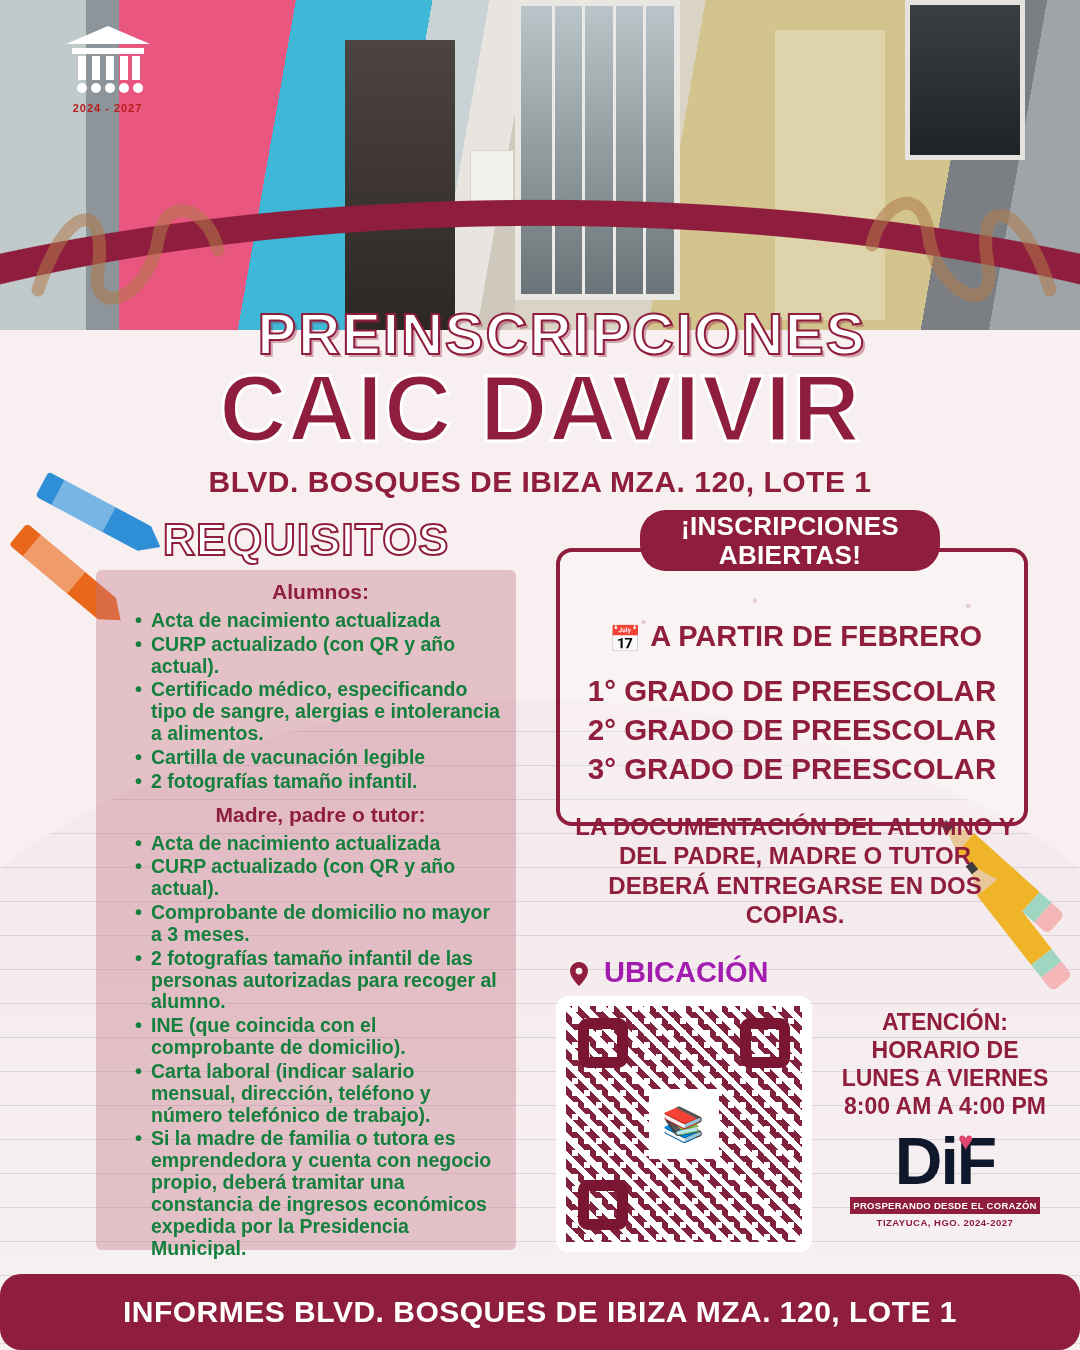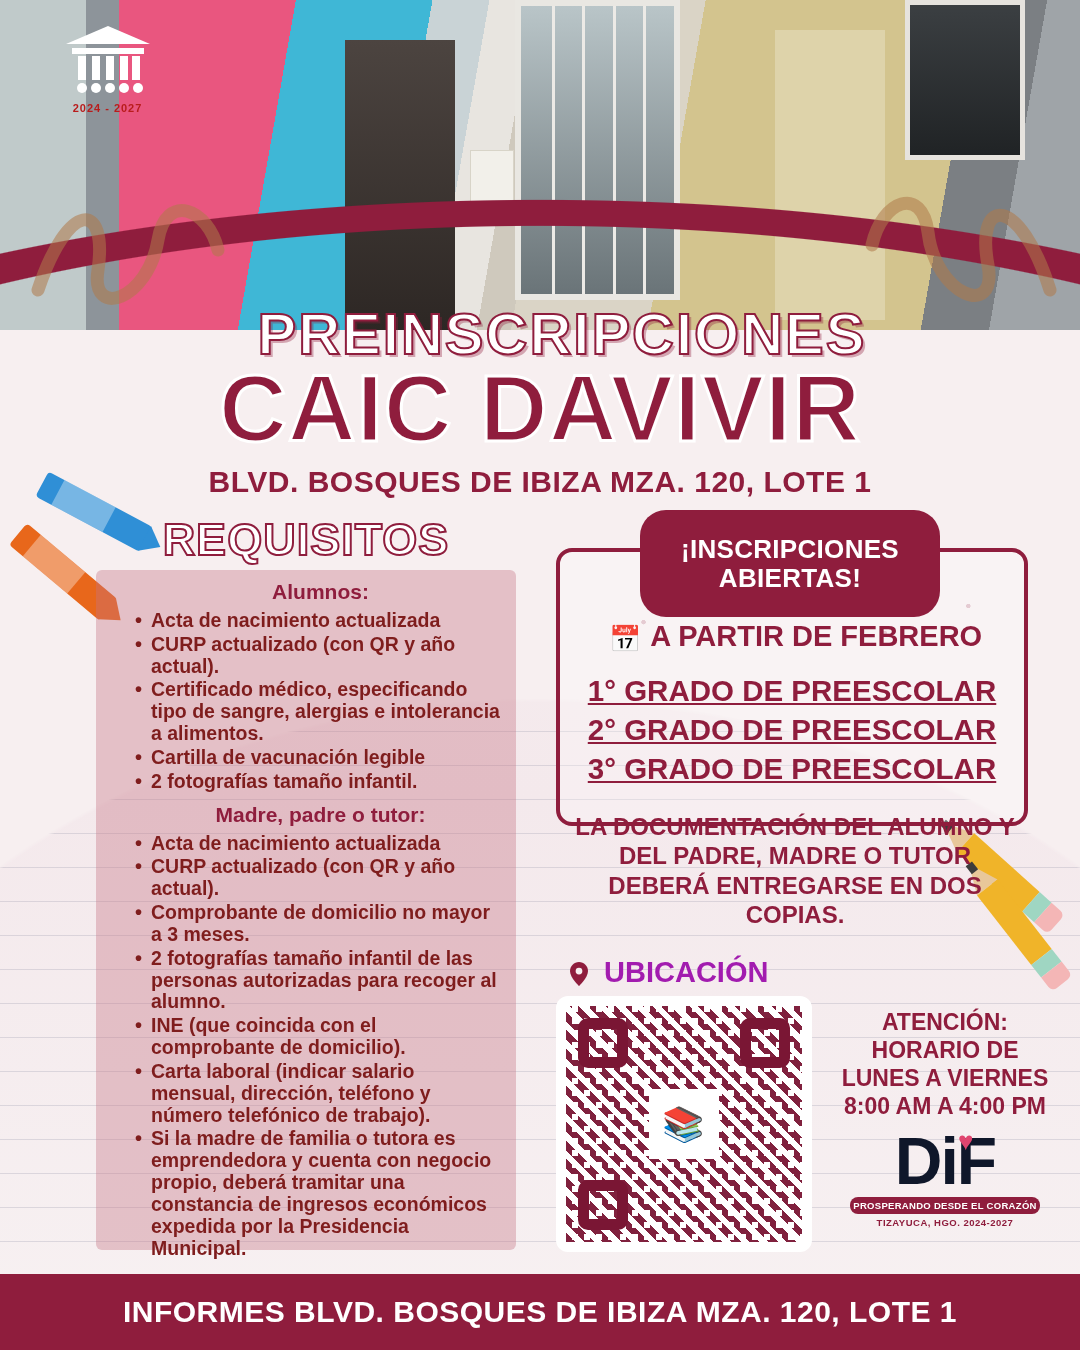--- a/index.html
+++ b/index.html
@@ -115,30 +115,30 @@
   .req-title{
     position:absolute; left:96px; top:514px; width:420px; text-align:center;
     font-size:45px; font-weight:800; color:#ffffff; -webkit-text-stroke:2px #8f1d3d;
     letter-spacing:1px;
   }
   .req-head{
     text-align:center; font-size:21px; font-weight:800; color:#8f1d3d; margin:10px 0 6px;
   }
   .req-list{ list-style:none; padding:0 12px 0 26px; }
   .req-list li{
-    position:relative; font-size:19.5px; line-height:1.12; font-weight:800; color:#7f1d1d;
+    position:relative; font-size:19.5px; line-height:1.12; font-weight:800; color:#15803d;
     margin-bottom:2px;
   }
   .req-list li::before{
     content:"•"; position:absolute; left:-16px; top:-1px; font-size:20px;
   }
   .req-inner{ position:absolute; left:96px; top:570px; width:420px;padding-left:29px; }
   
   .insc-badge{
-    position:absolute; left:640px; top:510px; width:300px; padding:25px 8px;
+    position:absolute; left:640px; top:510px; width:300px; padding:2px 8px;
     background:#8f1d3d; color:#fff; border-radius:26px; text-align:center;
     font-size:26px; font-weight:800; line-height:1.1; letter-spacing:.3px;
   }
   .insc-card{
     position:absolute; left:556px; top:548px; width:472px; height:278px;
     border:4px solid #8f1d3d; border-radius:16px;
     background:rgba(255,255,255,.25);
   }
   .card-swirl{
     position:absolute; inset:0; border-radius:12px; overflow:hidden; opacity:.18;
@@ -148,21 +148,21 @@
       radial-gradient(circle at 70% 30%, #8f1d3d 0 2px, transparent 2.5px),
       radial-gradient(circle at 88% 20%, #8f1d3d 0 2px, transparent 2.5px);
   }
   .mes-row{
     position:absolute; left:576px; top:620px; width:440px; text-align:center;
     font-size:29px; font-weight:800; color:#8f1d3d;
   }
   .cal-ico{ display:inline-block; margin-right:8px; font-size:26px; vertical-align:-2px; }
   .grados{ position:absolute; left:556px; top:672px; width:472px; text-align:center; }
   .grados div{
-    font-size:29.5px; font-weight:800; color:#8f1d3d; line-height:1.32;text-decoration:underline;
+    font-size:29.5px; font-weight:800; color:#8f1d3d; line-height:1.32;
   }
   .doc-note{
     position:absolute; left:570px; top:812px; width:450px; text-align:center;
     font-size:24px; font-weight:800; color:#8f1d3d; line-height:1.22;
   }
   .ubic{
     position:absolute; left:570px; top:956px; width:270px;
     font-size:29px; font-weight:800; color:#a21caf;
   }
   .pin{ display:inline-block; width:18px; height:24px; margin-right:8px; vertical-align:-4px;}
@@ -189,28 +189,28 @@
   }
   .horario{
     position:absolute; left:840px; top:1008px; width:210px; text-align:center;
     font-size:23px; font-weight:800; color:#8f1d3d; line-height:1.22;
   }
   .dif{
     position:absolute; left:850px; top:1130px; width:190px; text-align:center;
   }
   .dif .word{ font-size:66px; font-weight:800; color:#0f172a; letter-spacing:-2px; line-height:.95;}
   .dif .bar{ margin-top:4px; background:#8f1d3d; color:#fff; font-size:9.5px; font-weight:700;
-             padding:3px 2px; letter-spacing:.3px;border-radius:8px;}
+             padding:3px 2px; letter-spacing:.3px;}
   .dif .tz{ font-size:9.5px; font-weight:700; color:#8f1d3d; margin-top:3px; letter-spacing:.5px;}
   .heart{ position:absolute; left:108px; top:-4px; font-size:26px; color:#e0456f;}
   
   .footer{
     position:absolute; left:0; bottom:0; width:1080px; height:76px;
     background:#8f1d3d; color:#fff; display:flex; align-items:center; justify-content:center;
-    font-size:30px; font-weight:800; letter-spacing:.5px;
+    font-size:30px; font-weight:800; letter-spacing:.5px;border-radius:21px;
   }
   .scribble{ position:absolute; opacity:.55; }
 </style>
 </head>
 <body>
 
 <div class="poster">
 
   <div class="photo">
     <div class="photo-window photo-grid-lines">

